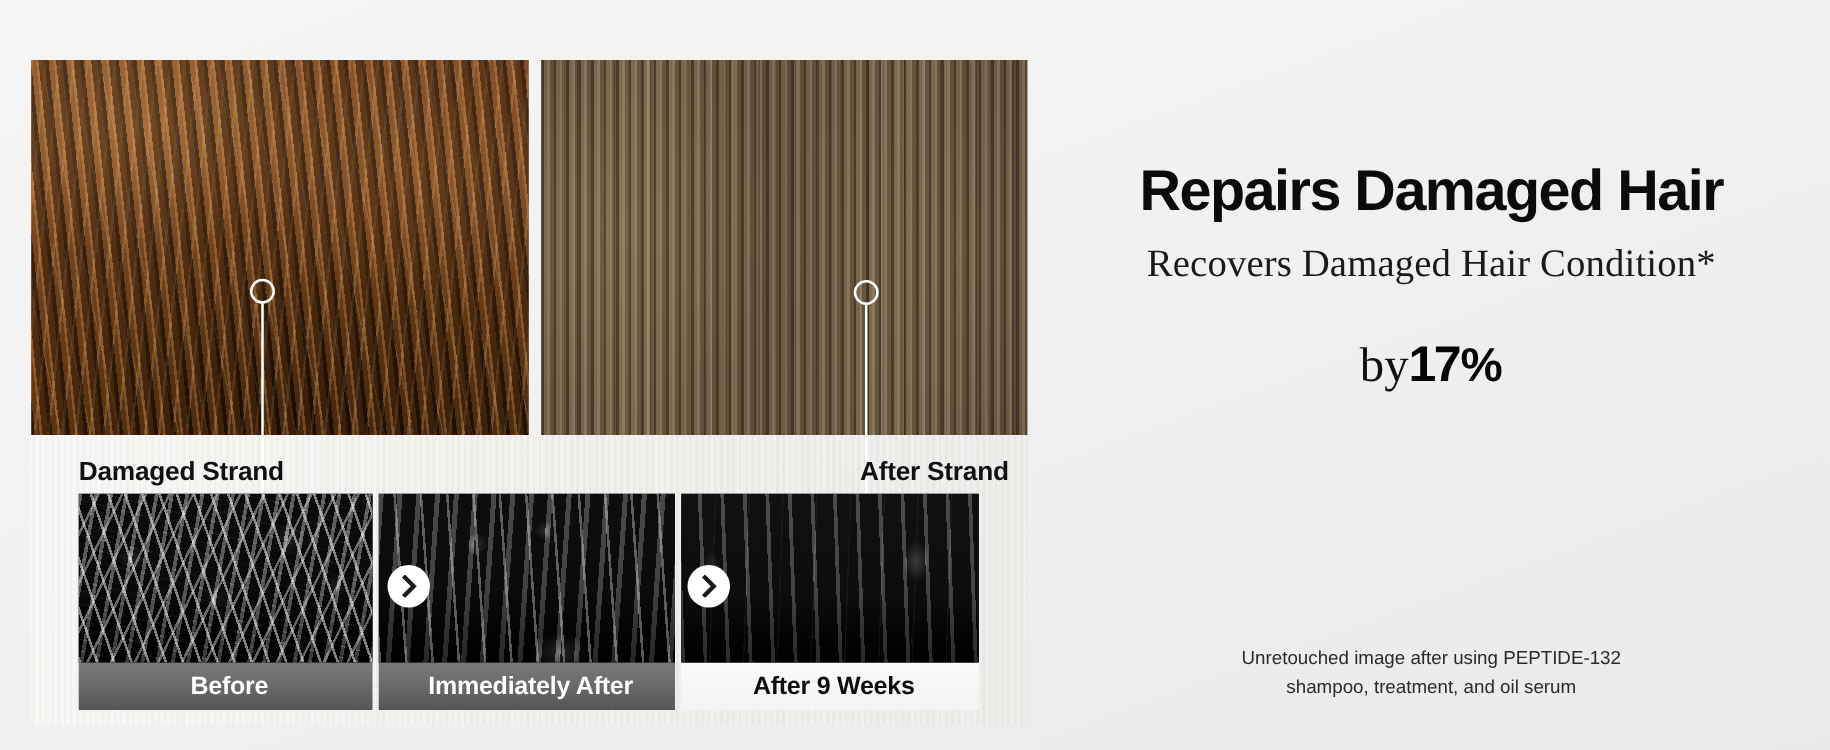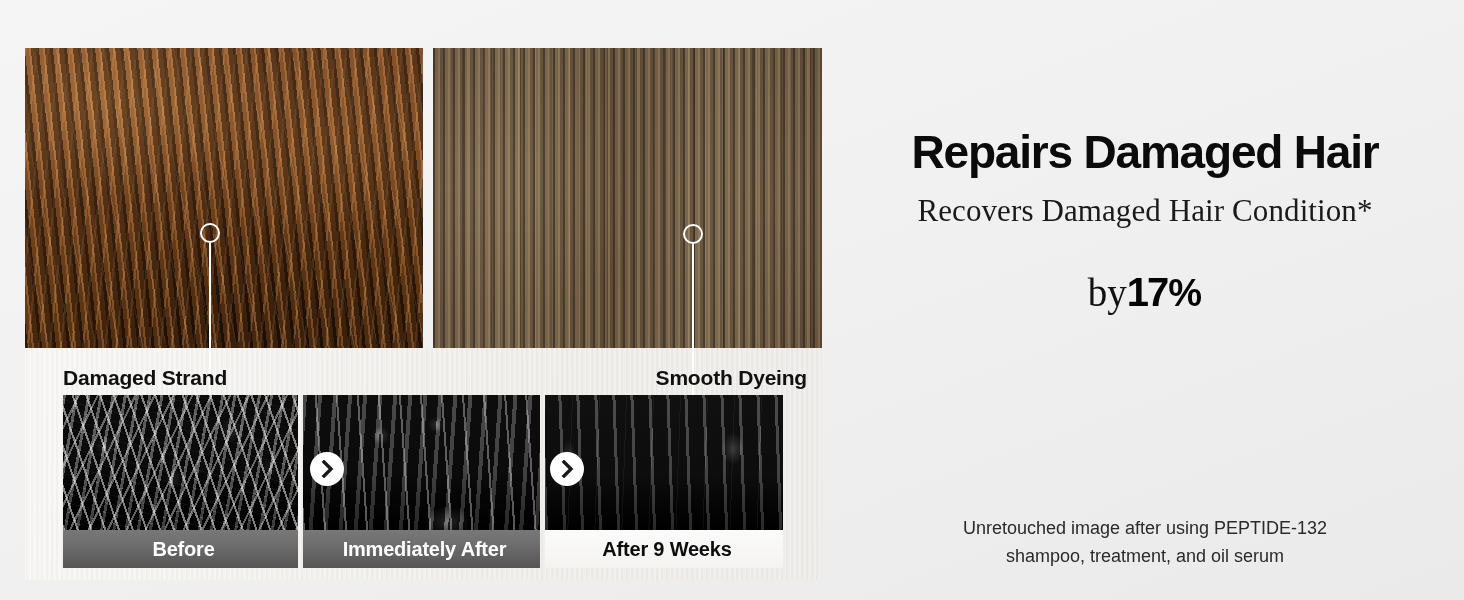--- a/index.html
+++ b/index.html
@@ -328,21 +328,21 @@
     text-align: center;
     font-size: 22px;
     color: #1c1c1c;
     white-space: nowrap;
   }
   .footnote {
     position: absolute;
     top: 515px;
     left: 0; width: 100%;
     text-align: center;
-    font-size: 18px;
+    font-size: 15px;
     color: #2a2a2a;
     line-height: 1.55;
   }
 </style>
 </head>
 <body>
 
 <div id="stage">
 
   <div class="left-panel">
@@ -361,21 +361,21 @@
     <div class="callout callout-damaged" id="callout-damaged">
       <div class="ring"></div>
       <div class="stem"></div>
     </div>
     <div class="callout callout-smooth" id="callout-smooth">
       <div class="ring"></div>
       <div class="stem"></div>
     </div>
 
     <div class="strand-label" id="label-damaged">Damaged Strand</div>
-    <div class="strand-label" id="label-smooth">Smooth Dyeing</div>
+    <div class="strand-label" id="label-smooth">After Strand</div>
 
     <div class="sem-strip">
 
       <div class="sem-cell c1">
         <div class="sem-img">
           <div class="sem-before"></div>
         </div>
         <div class="sem-caption cap-dark">Before</div>
       </div>
 

